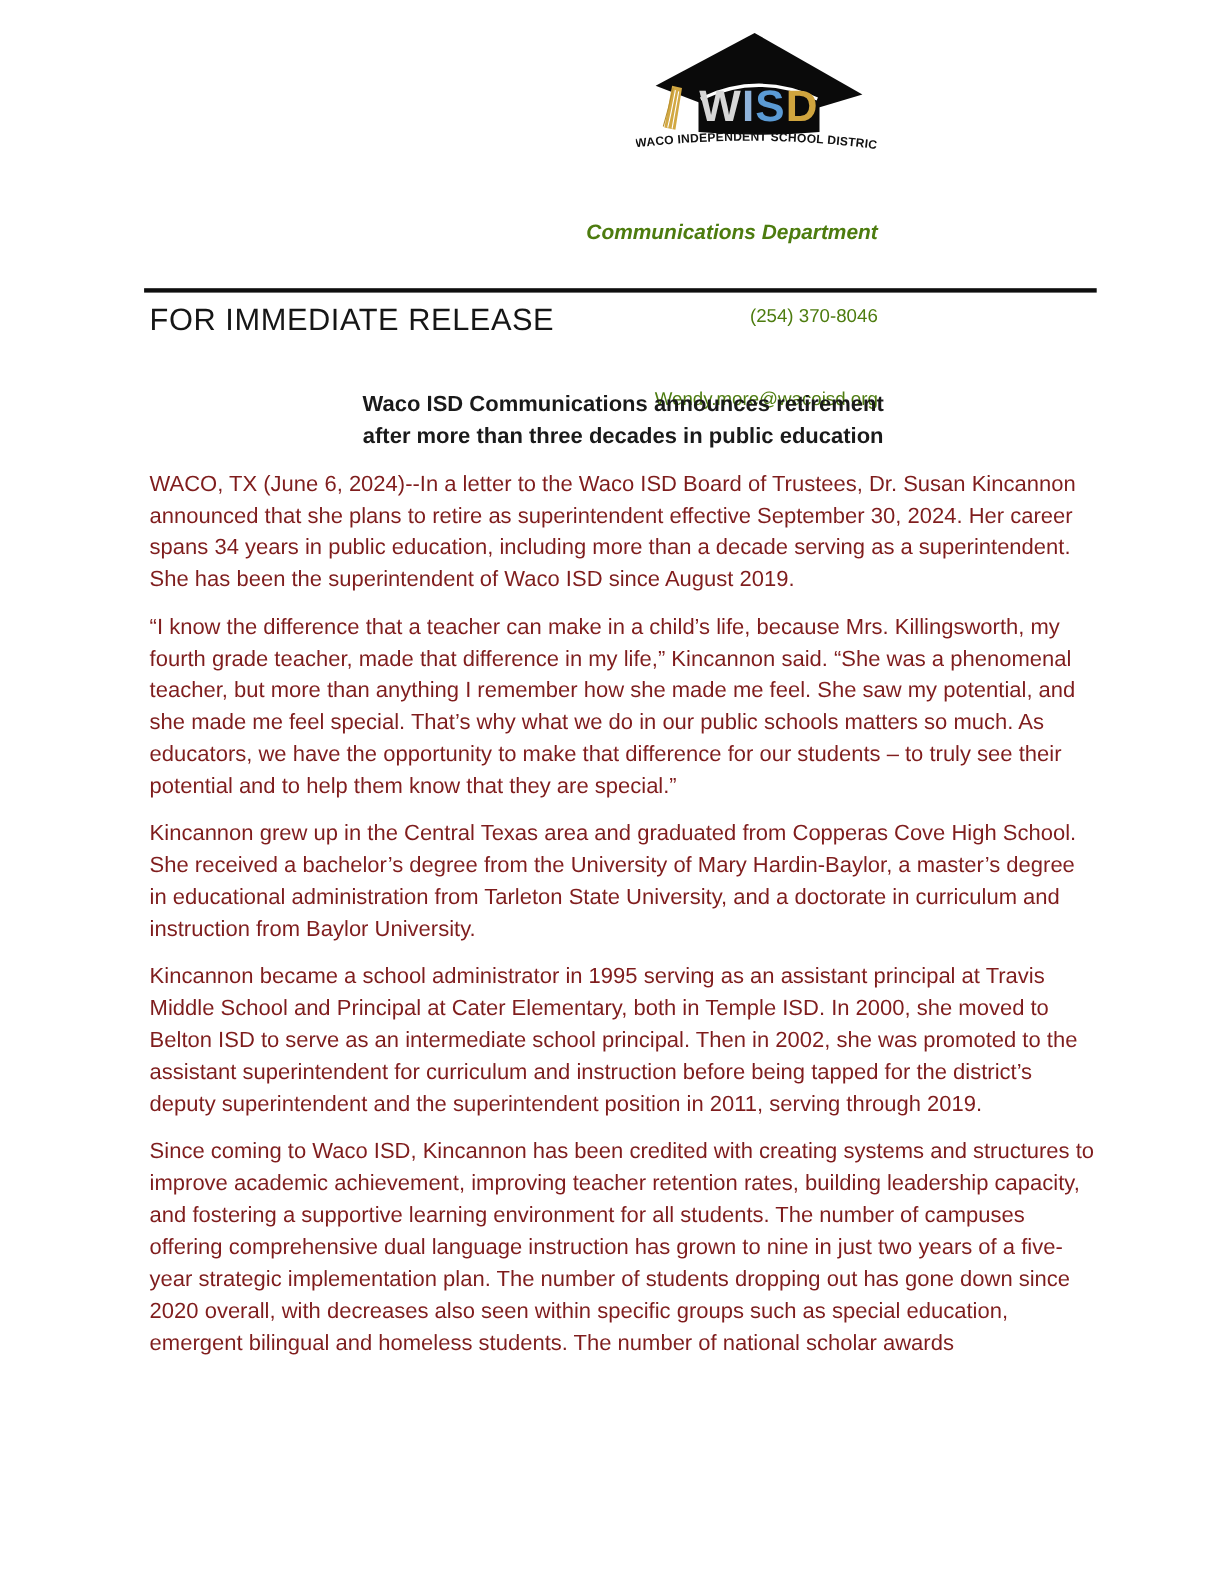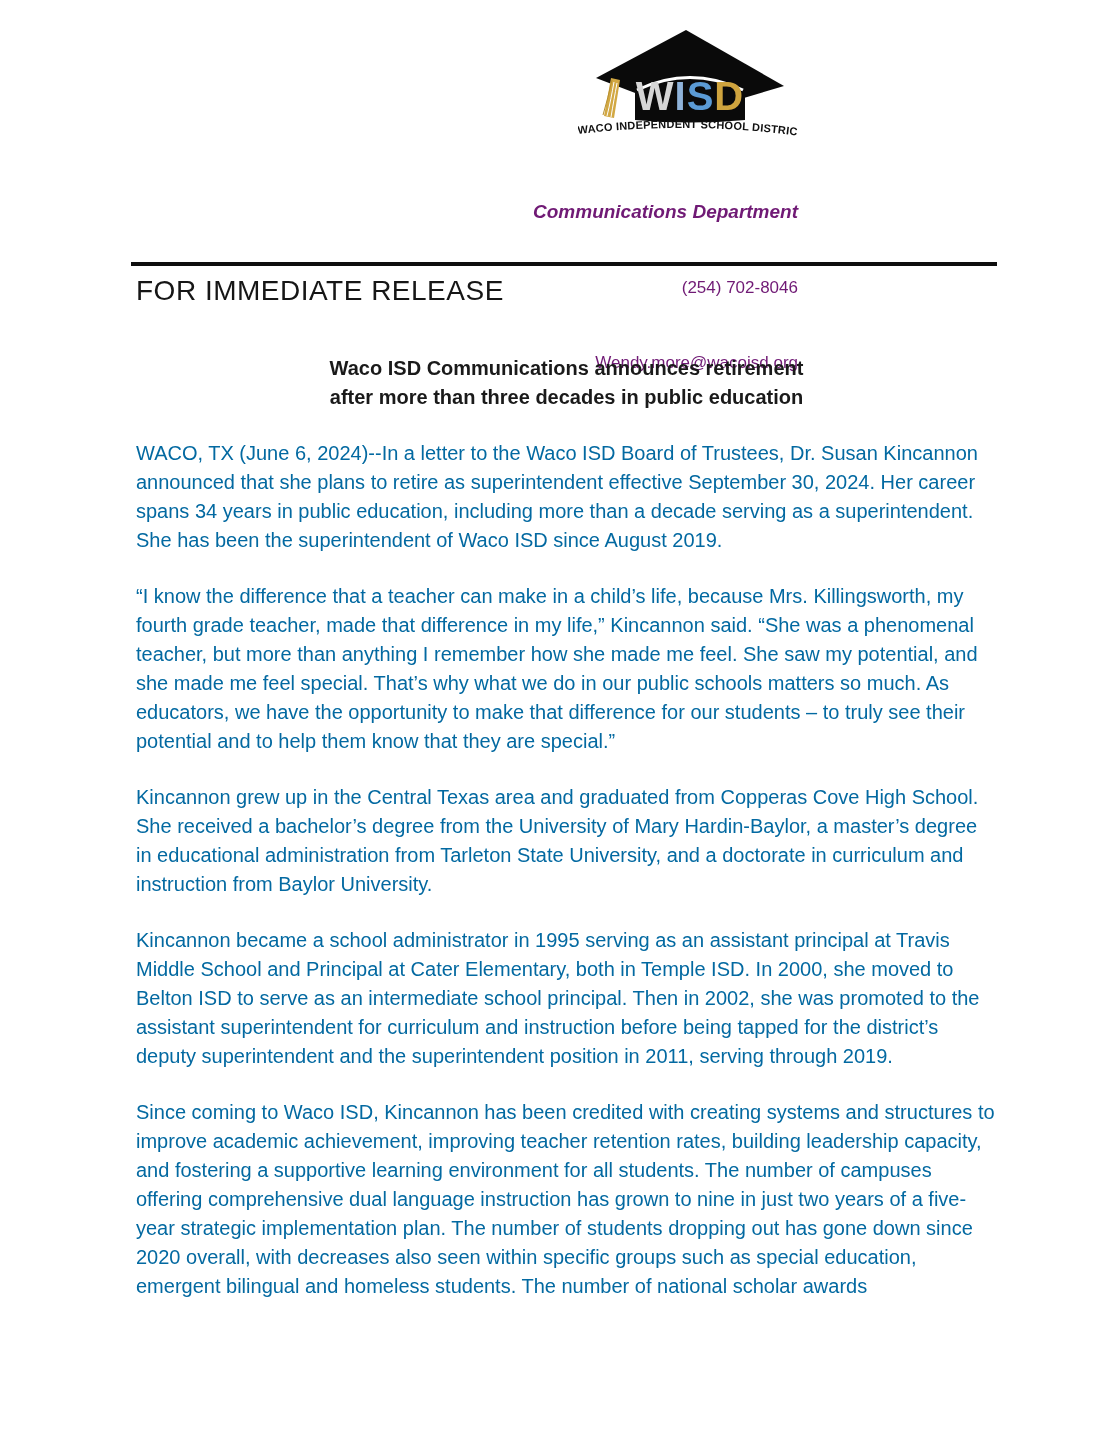--- a/index.html
+++ b/index.html
@@ -25,21 +25,21 @@
   }
   .logo-wrap svg { display: block; width: 100%; height: 100%; }
 
   
   .contact {
     position: absolute;
     top: 149px; right: 126px;
     text-align: right;
     font-size: 17px;
     line-height: 25px;
-    color: #701a75;
+    color: #4d7c0f;
     white-space: pre-wrap;
   }
   .contact .dept {
     font-size: 19px;
     font-weight: bold;
     font-style: italic;
     line-height: 26px;
   }
 
   
@@ -64,24 +64,24 @@
   }
   .title-block {
     margin-top: 46px;
     text-align: center;
     font-size: 20px;
     font-weight: bold;
     line-height: 29px;
     color: #1a1a1a;
   }
   .para {
-    margin-top: 27px;
+    margin-top: 14px;
     font-size: 20px;
     line-height: 29px;
-    color: #0369a1;
+    color: #7f1d1d;
   }
 </style>
 </head>
 <body>
 
 <div class="page">
 
   <div class="logo-wrap">
     <svg viewBox="0 0 222 112">
 
@@ -104,21 +104,21 @@
 
       <path id="district-arc" d="M 0,106 Q 111,93 222,108" fill="none"></path>
       <text font-family="Liberation Sans, sans-serif" font-weight="bold" font-size="11" fill="#111111" letter-spacing="0.2">
         <textPath href="#district-arc" startOffset="0">WACO INDEPENDENT SCHOOL DISTRICT</textPath>
       </text>
     </svg>
   </div>
 
   <div class="contact">
     <div class="dept">Communications Department</div>
-    <div>(254) 702-8046</div>
+    <div>(254) 370-8046</div>
     <div>Wendy.more@wacoisd.org</div>
   </div>
 
   <div class="main">
     <div class="rule"></div>
     <div class="release-label">FOR IMMEDIATE RELEASE</div>
     <div class="title-block">
       <div>Waco ISD Communications announces retirement</div>
       <div>after more than three decades in public education</div>
     </div>

